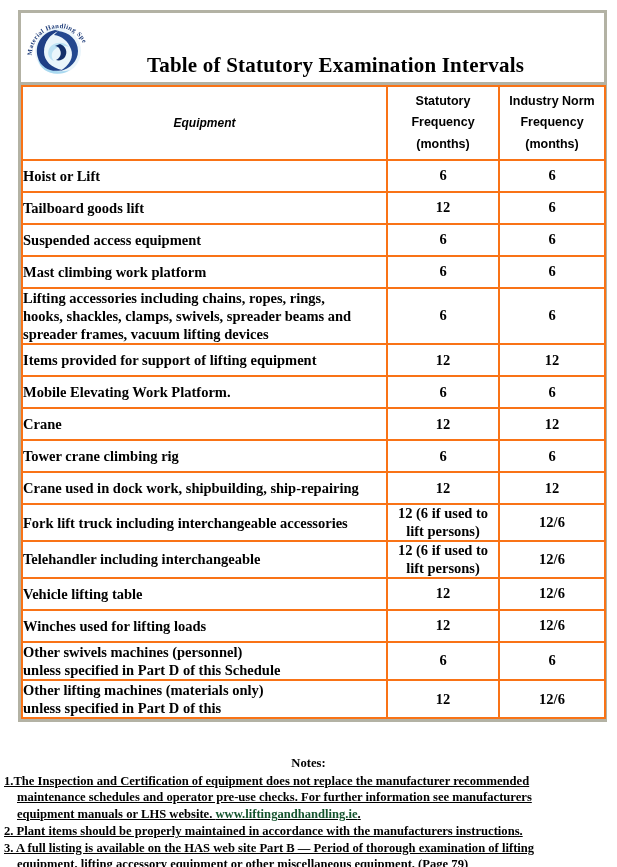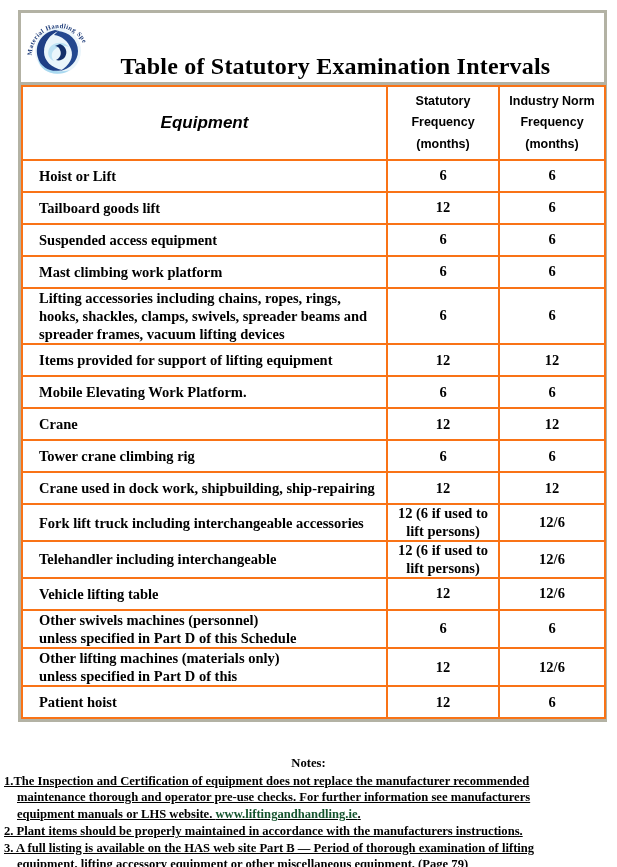--- a/index.html
+++ b/index.html
@@ -47,21 +47,21 @@
     height: 66px;
   }
   .doc-title {
     position: absolute;
     left: 0;
     right: 0;
     top: 40px;
     text-align: center;
     font-family: "Liberation Serif", "DejaVu Serif", serif;
     font-weight: bold;
-    font-size: 24px;
+    font-size: 21px;
     letter-spacing: 0.2px;
     padding-left: 46px;
     box-sizing: border-box;
   }
 
   
   table.stat-table {
     width: 100%;
     border-collapse: collapse;
     table-layout: fixed;
@@ -78,41 +78,41 @@
     background: #ffffff;
   }
 
   
   .hdr-equip {
     height: 72px;
     text-align: center;
     font-family: "Liberation Sans", "DejaVu Sans", sans-serif;
     font-weight: bold;
     font-style: italic;
-    font-size: 17px;
+    font-size: 12px;
   }
   .hdr-freq {
     text-align: center;
     font-family: "Liberation Sans", "DejaVu Sans", sans-serif;
     font-weight: bold;
     font-size: 12.5px;
     line-height: 1.72;
     padding: 2px 2px;
   }
   .hdr-freq .ln { display: block; white-space: nowrap; }
 
   
   td.equip {
     font-family: "Liberation Serif", "DejaVu Serif", serif;
     font-weight: bold;
     font-size: 14.5px;
     line-height: 1.25;
     padding: 4px 0 4px 7px;
   }
-  td.equip .ln { display: block; padding-left: 16px; }
+  td.equip .ln { display: block; }
   td.num {
     text-align: center;
     font-family: "Liberation Serif", "DejaVu Serif", serif;
     font-weight: bold;
     font-size: 14.5px;
     line-height: 1.2;
     padding: 4px 2px;
   }
   td.num .ln { display: block; }
 
@@ -338,20 +338,29 @@
         <tr class="r-tall">
           <td class="equip">
             <span class="ln">Vehicle lifting table</span>
           </td>
           <td class="num">
             <span class="ln">12</span>
           </td>
           <td class="num">12/6</td>
         </tr>
 
+        <tr class="r-tall">
+          <td class="equip">
+            <span class="ln">Winches used for lifting loads</span>
+          </td>
+          <td class="num">
+            <span class="ln">12</span>
+          </td>
+          <td class="num">12/6</td>
+        </tr>
 
         <tr>
           <td class="equip">
             <span class="ln">Other swivels machines (personnel)</span>
             <span class="ln">unless specified in Part D of this  Schedule</span>
           </td>
           <td class="num">
             <span class="ln">6</span>
           </td>
           <td class="num">6</td>
@@ -361,40 +370,31 @@
           <td class="equip">
             <span class="ln">Other lifting machines (materials only)</span>
             <span class="ln">unless specified in Part D of this</span>
           </td>
           <td class="num">
             <span class="ln">12</span>
           </td>
           <td class="num">12/6</td>
         </tr>
 
-        <tr class="r-tall">
-          <td class="equip">
-            <span class="ln">Patient hoist</span>
-          </td>
-          <td class="num">
-            <span class="ln">12</span>
-          </td>
-          <td class="num">6</td>
-        </tr>
 
       </tbody>
     </table>
   </div>
 
   <div class="notes">
     <div class="notes-head">Notes:</div>
 
     <div class="note">
       <span>1.The Inspection and Certification of equipment does not replace the manufacturer recommended</span>
-      <span class="cont">maintenance thorough and operator pre-use checks. For further information see manufacturers</span>
+      <span class="cont">maintenance schedules and operator pre-use checks. For further information see manufacturers</span>
       <span class="cont"><span>equipment manuals or LHS website. </span><span class="url">www.liftingandhandling.ie</span><span>.</span></span>
     </div>
 
     <div class="note">
       <span>2. Plant items should be properly maintained in accordance with the manufacturers instructions.</span>
     </div>
 
     <div class="note">
       <span>3. A full listing is available on the HAS web site Part B — Period of thorough examination of lifting</span>
       <span class="cont">equipment, lifting accessory equipment or other miscellaneous equipment. (Page 79)</span>

